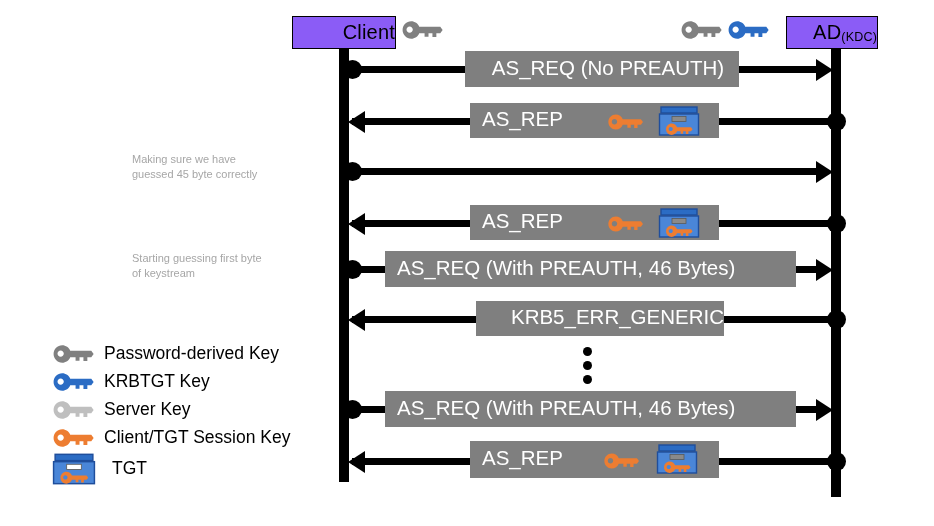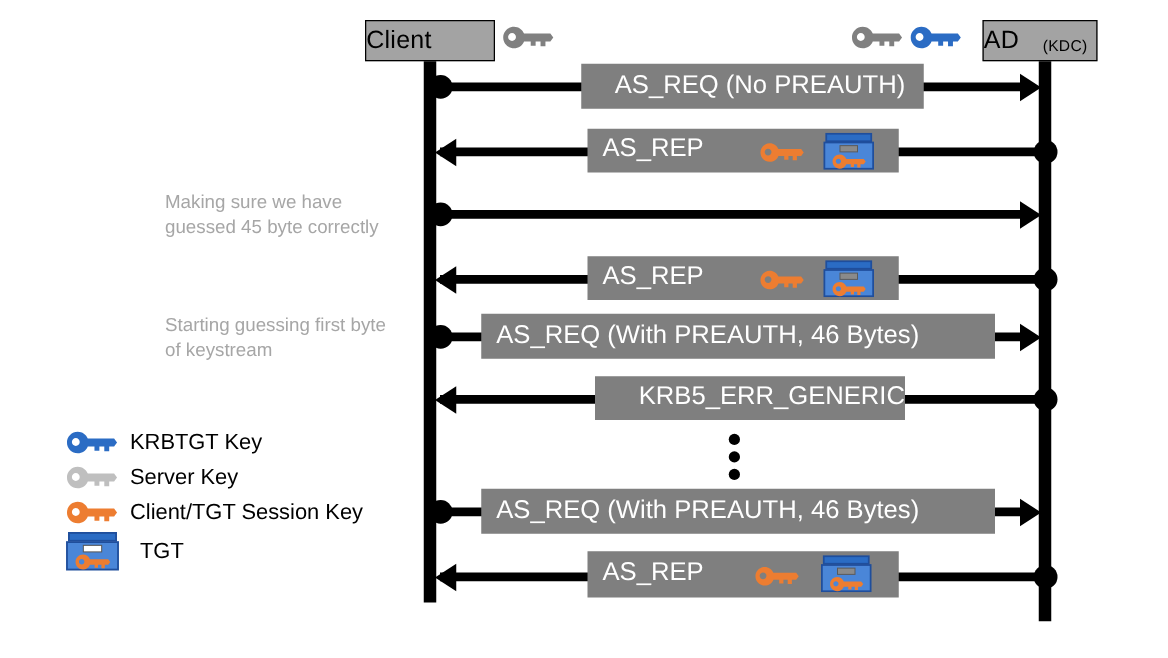--- a/index.html
+++ b/index.html
@@ -17,35 +17,34 @@
     height: 526px;
     background: #ffffff;
     overflow: hidden;
   }
 
   
   .actor-box {
     position: absolute;
     box-sizing: border-box;
     border: 1.6px solid #000000;
-    background: #a3a3a3;
-    display: flex;
-    align-items: center;
-    justify-content: flex-start;
+    background: #8b5cf6;
+    display: flex;
+    align-items: center;
+    justify-content: flex-end;
     color: #000000;
     font-size: 20px;
     letter-spacing: .2px;
   }
   .actor-box .sub {
     font-size: 12.5px;
     vertical-align: sub;
     position: relative;
     top: 4px;
     left: 0px;
-    margin-left: 19px;
   }
 
   
   .lifeline {
     position: absolute;
     background: #000000;
   }
 
   
   .msg-bar {
@@ -90,21 +89,21 @@
     width: 19px; height: 19px;
     border-radius: 50%;
     background: #000000;
     z-index: 4;
   }
 
   
   .annot {
     position: absolute;
     color: #a6a6a6;
-    font-size: 15px;
+    font-size: 11px;
     line-height: 1.35;
     white-space: pre-line;
   }
 
   
   .ellipsis {
     position: absolute;
     display: flex;
     flex-direction: column;
     align-items: center;
@@ -290,20 +289,28 @@
         <rect x="14" y="10.5" width="14" height="5" fill="#8a8a8a" stroke="#5a5a5a" stroke-width="0.8"></rect>
         <g transform="translate(7,16.5) scale(0.52)">
           <use href="#key-shape" fill="#ed7d31"></use>
         </g>
       </svg>
     </span>
   </div>
 
   <div class="legend" style="left:52px; top:341px;">
 
+    <div class="legend-row">
+      <span class="legend-ico">
+        <svg class="ico" width="44" height="24" viewBox="0 0 56 26">
+            <use href="#key-shape" fill="#808080"></use>
+          </svg>
+      </span>
+      <span class="legend-txt">Password-derived Key</span>
+    </div>
 
     <div class="legend-row">
       <span class="legend-ico">
         <svg class="ico" width="44" height="24" viewBox="0 0 56 26">
             <use href="#key-shape" fill="#2b6cc4"></use>
           </svg>
       </span>
       <span class="legend-txt">KRBTGT Key</span>
     </div>
 

